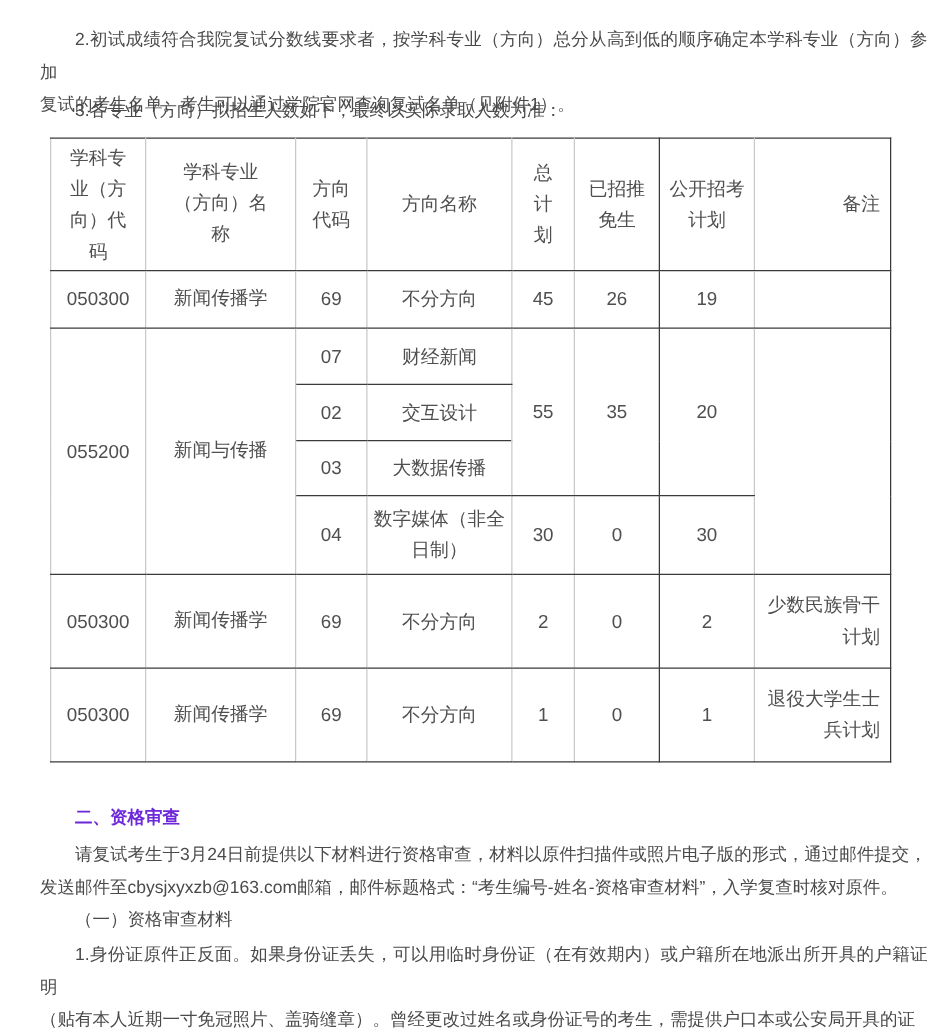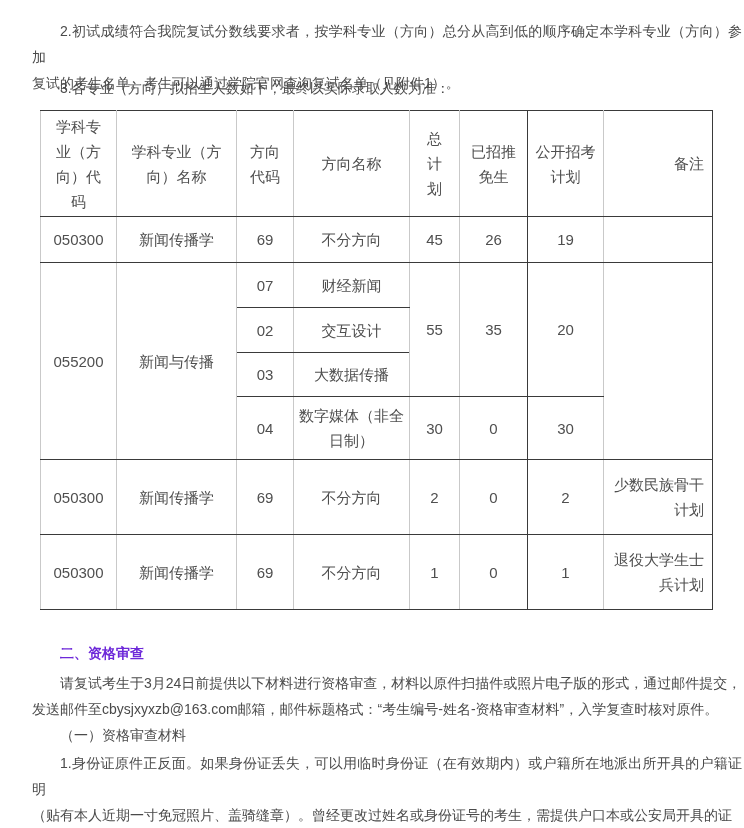--- a/index.html
+++ b/index.html
@@ -36,21 +36,21 @@
   th,td{
     border:1px solid #c9c9c9;
     border-top:1.5px solid #3a3a3a;
     border-bottom:1.5px solid #3a3a3a;
     text-align:center;vertical-align:middle;
     font-weight:normal;line-height:25px;
     overflow:hidden;
   }
   
   .c1{padding:0 9px;}
-  .c2{padding:0 4px;}
+  .c2{padding:0 16px;font-family:Liberation Mono, monospace;}
   .c3{padding:0 11px;}
   .c4{padding:0 3px;margin-top:24px;}
   .c5{padding:0 13px;}
   .c6{padding:0 5px;border-left:1.5px solid #3a3a3a;border-right:1.5px solid #3a3a3a;}
   .c7{padding:0 6px;}
   .c8{padding:12px 8px;border-right:1.5px solid #3a3a3a;text-align:right;}
 </style>
 </head>
 <body>
 

